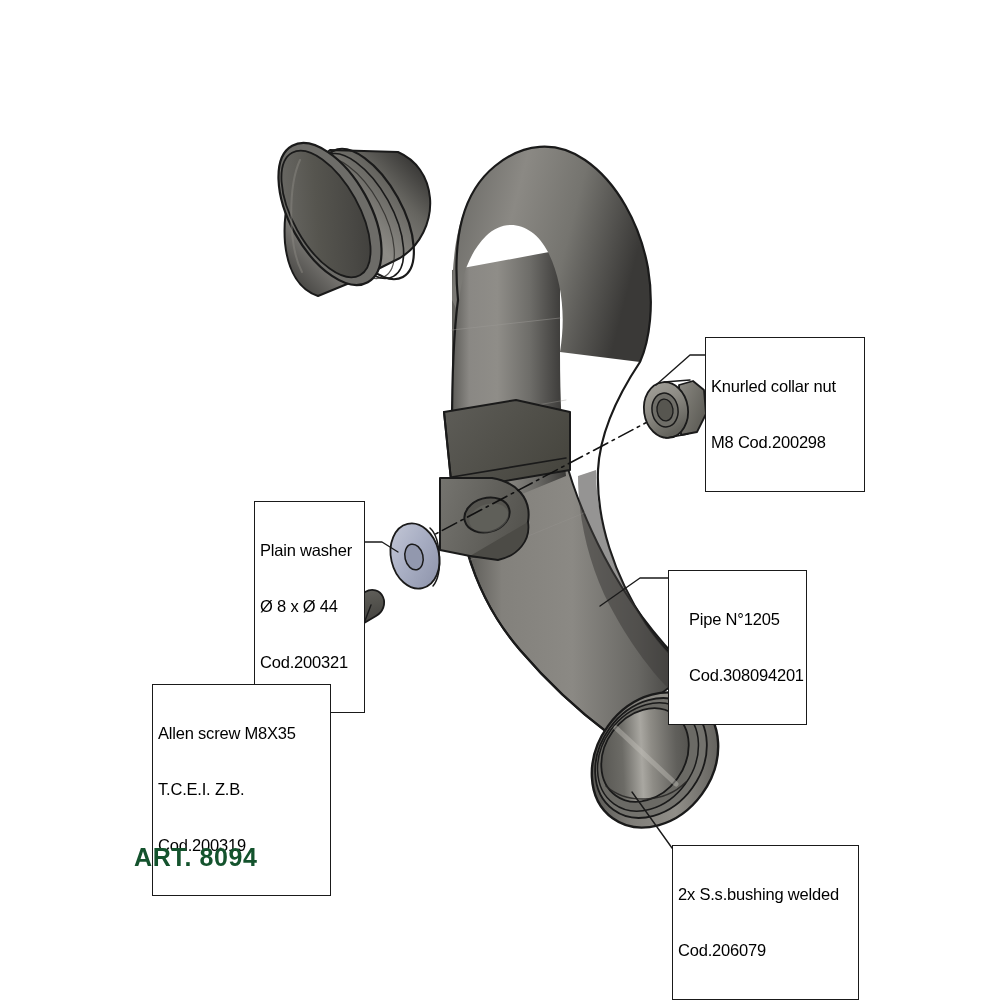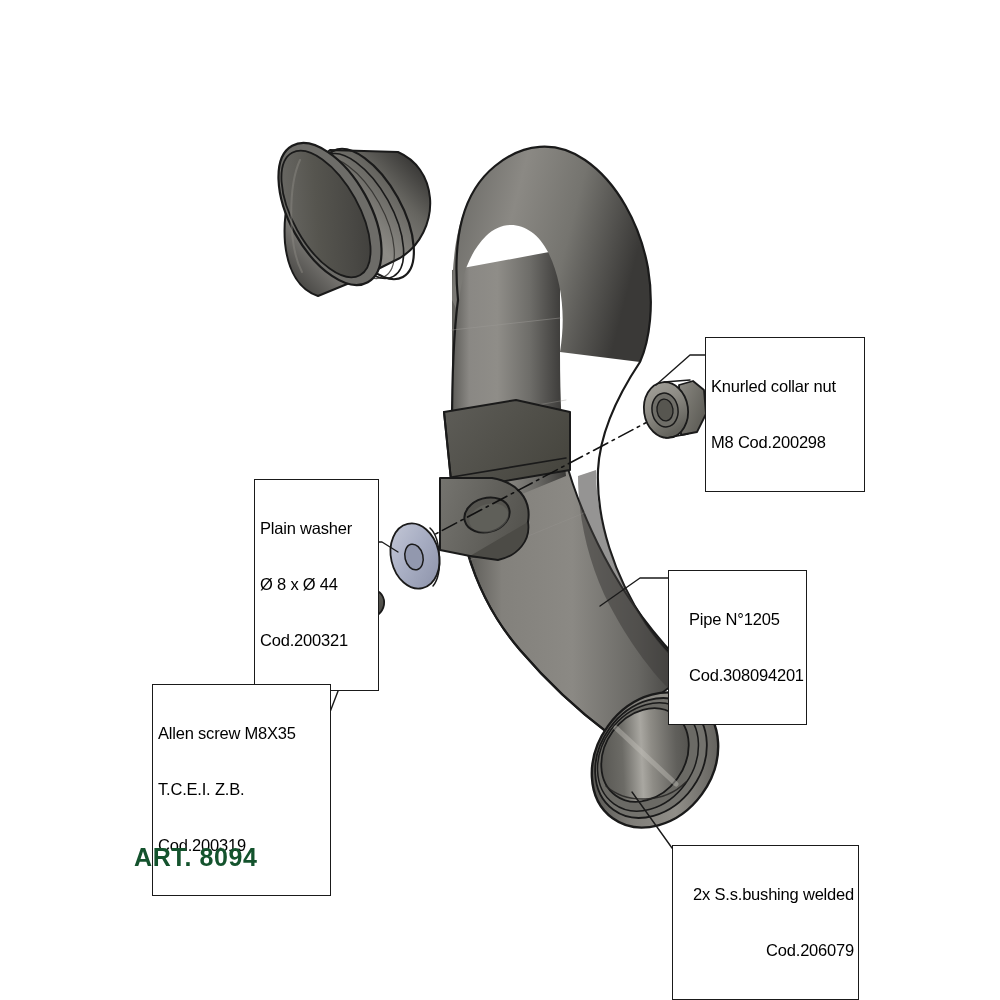--- a/index.html
+++ b/index.html
@@ -345,37 +345,37 @@
       </g>
 
     </g>
   </svg>
 
   <div class="callout-box" style="left:705px; top:337px; width:160px;">
     <span class="callout-line">Knurled collar nut</span>
     <span class="callout-line">M8 Cod.200298</span>
   </div>
 
-  <div class="callout-box" style="left:254px; top:479px; width:125px;">
+  <div class="callout-box" style="left:254px; top:501px; width:111px;">
     <span class="callout-line">Plain washer</span>
     <span class="callout-line">Ø 8 x Ø 44</span>
     <span class="callout-line">Cod.200321</span>
   </div>
 
   <div class="callout-box" style="left:152px; top:684px; width:179px;">
     <span class="callout-line">Allen screw M8X35</span>
     <span class="callout-line">T.C.E.I. Z.B.</span>
     <span class="callout-line">Cod.200319</span>
   </div>
 
   <div class="callout-box" style="left:668px; top:570px; width:139px;padding-left:20px;">
     <span class="callout-line">Pipe N°1205</span>
     <span class="callout-line">Cod.308094201</span>
   </div>
 
-  <div class="callout-box" style="left:672px; top:845px; width:187px;text-align:right;">
+  <div class="callout-box" style="left:672px; top:845px; width:187px;">
     <span class="callout-line">2x S.s.bushing welded</span>
     <span class="callout-line">Cod.206079</span>
   </div>
 
   <div id="art-label">ART. 8094</div>
 
 </div>
 
 </body></html>

